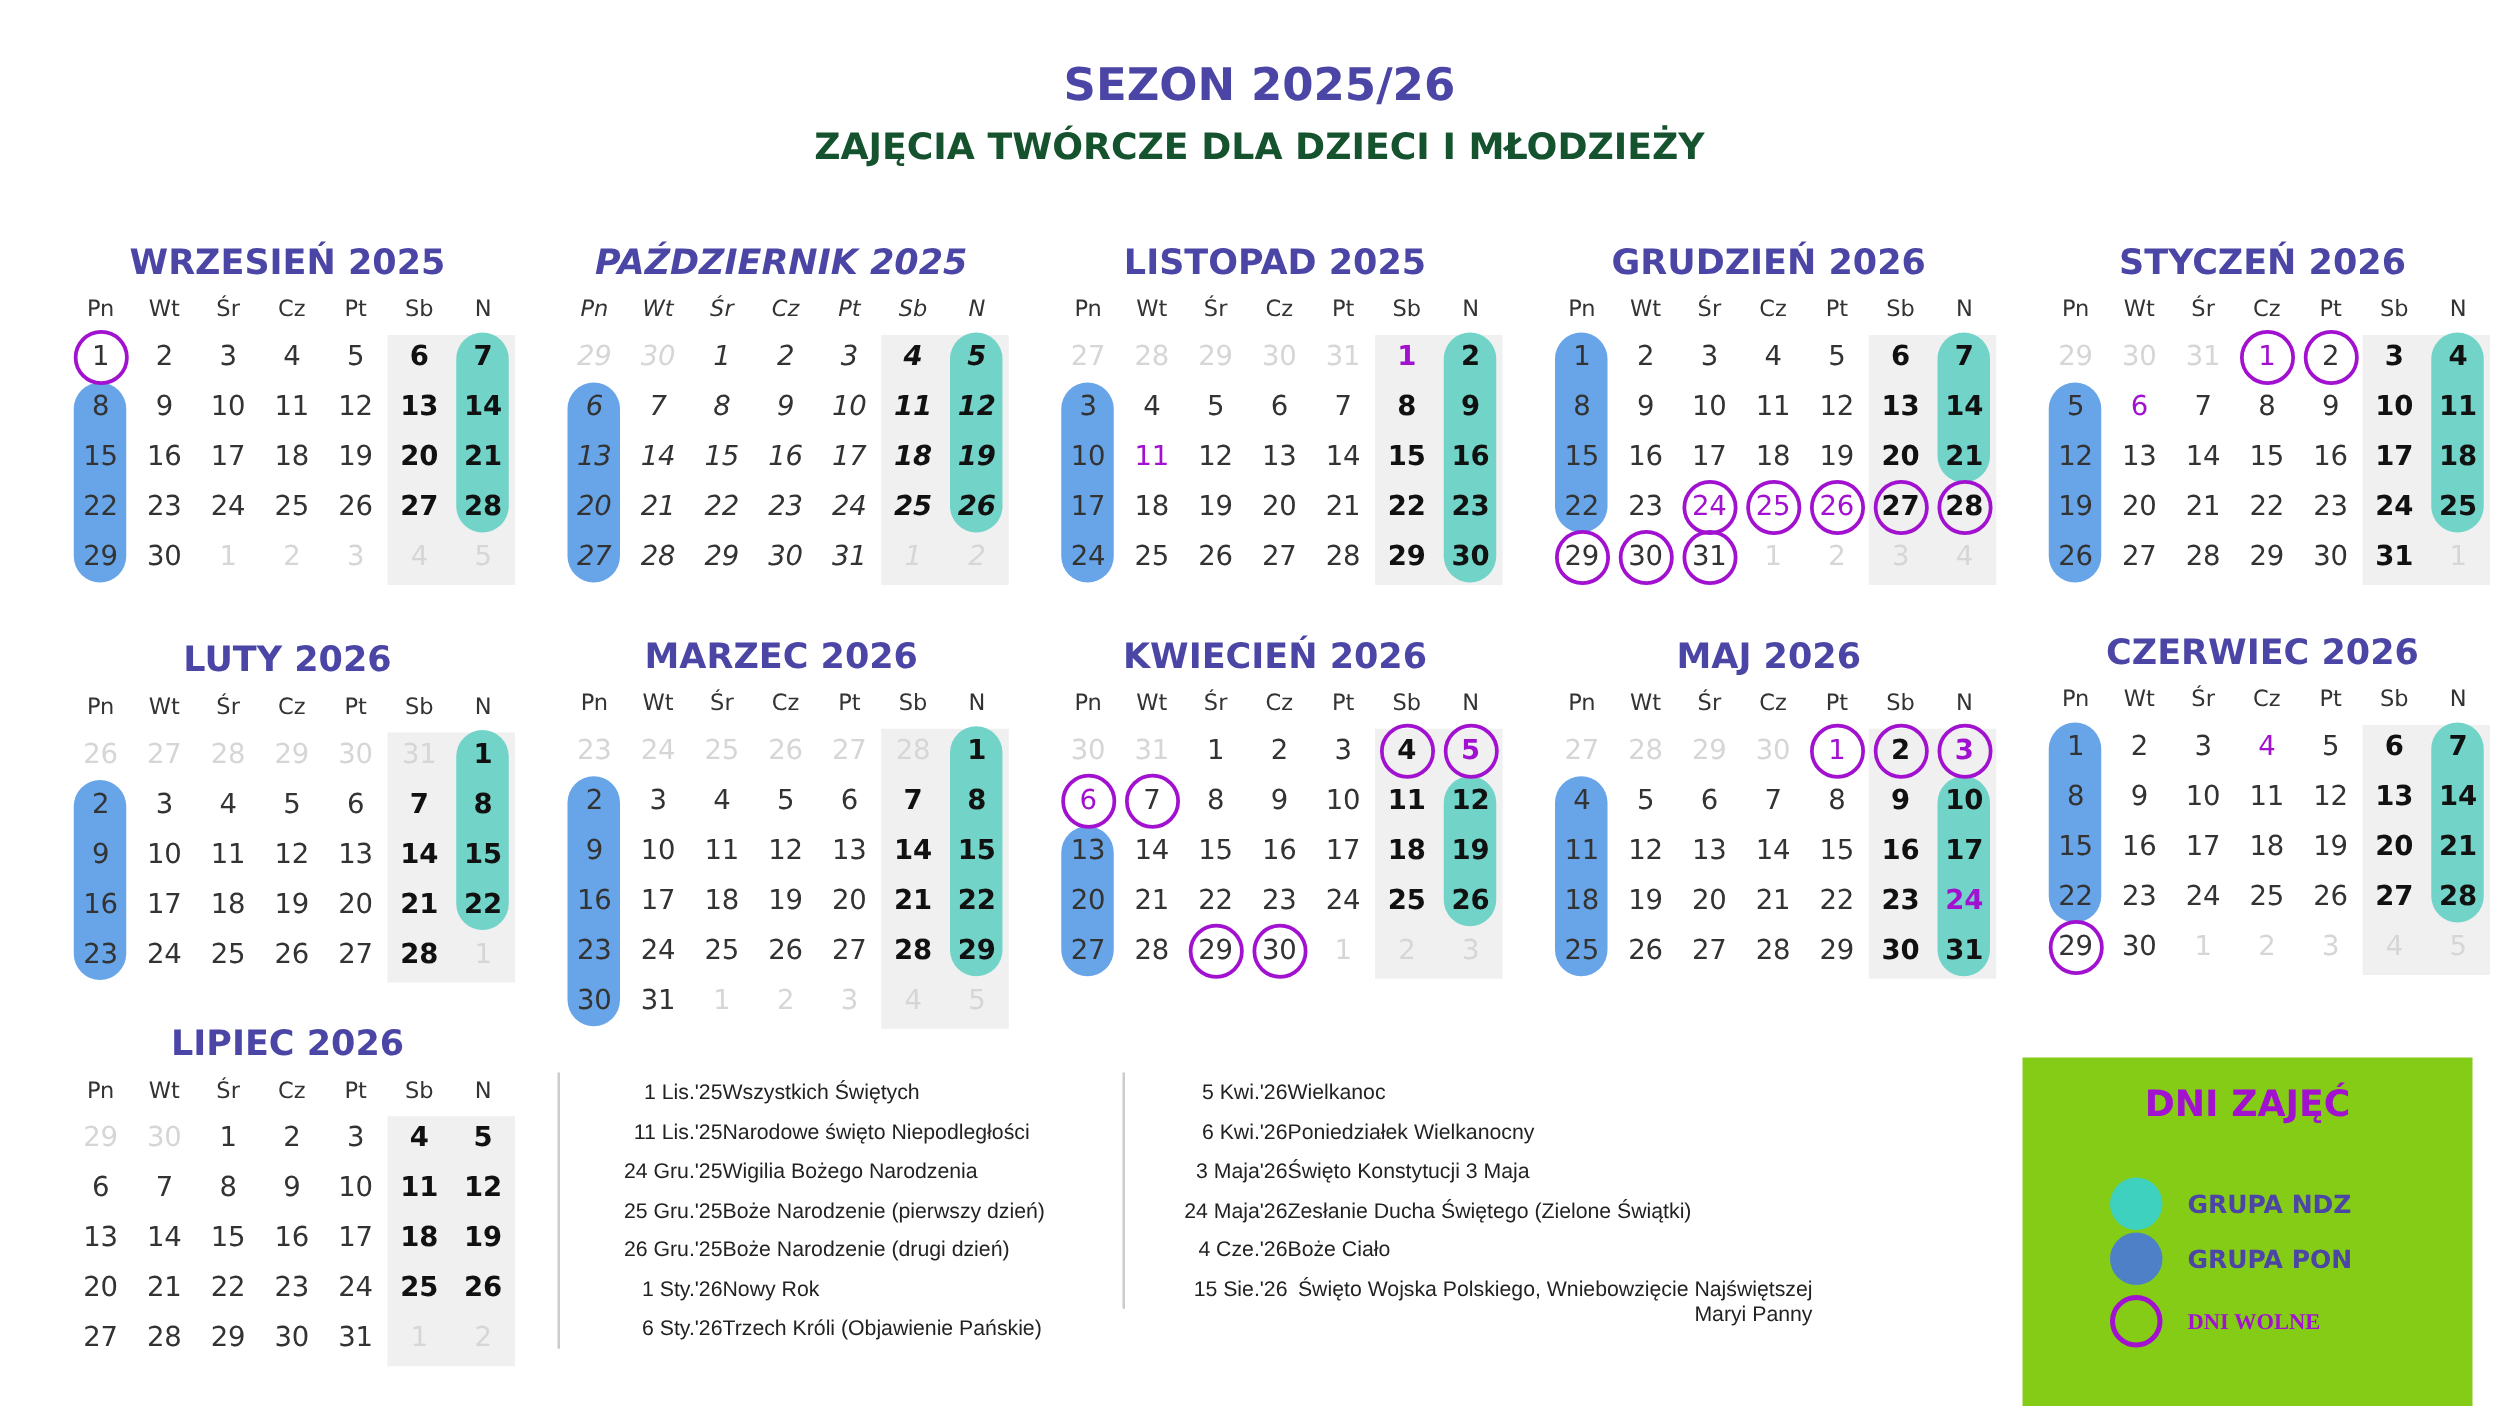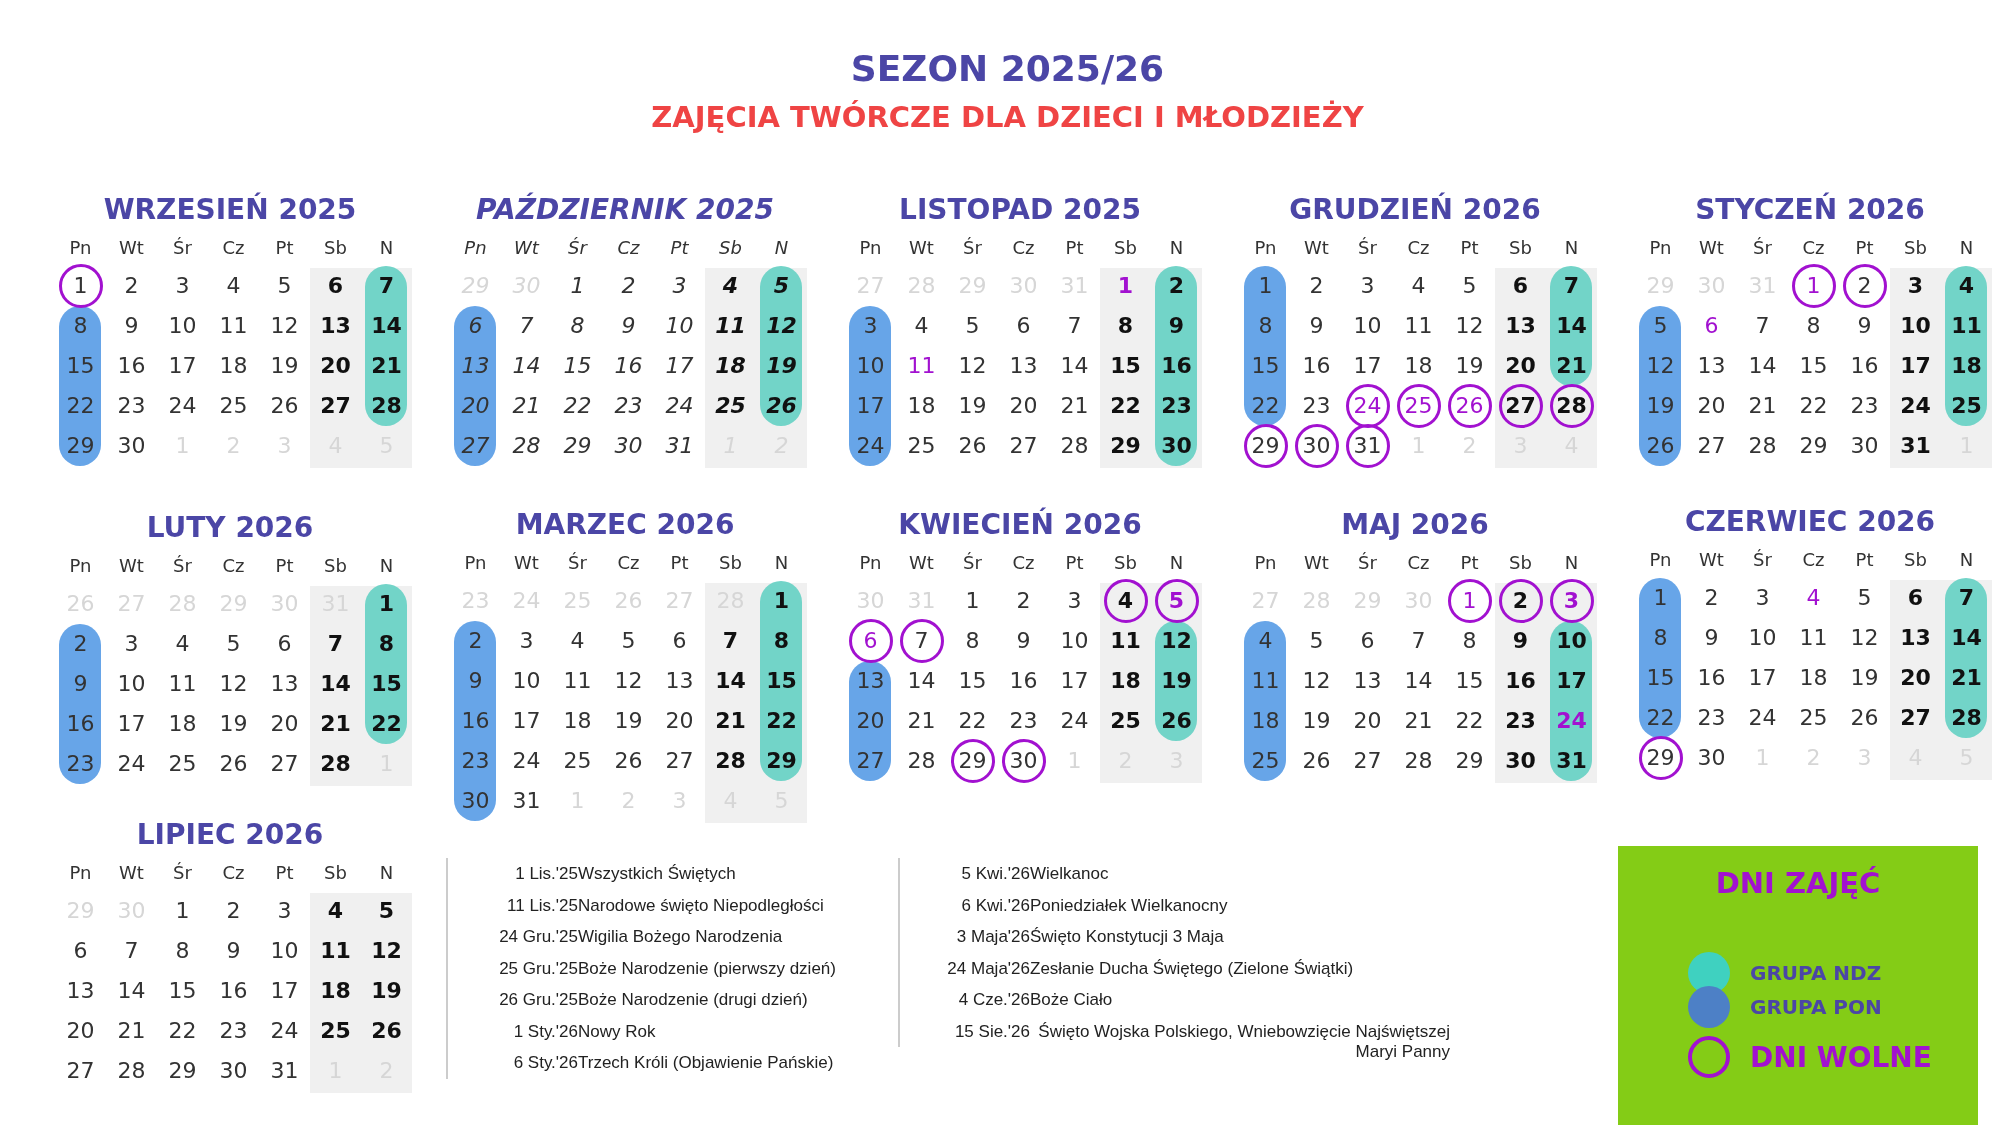--- a/index.html
+++ b/index.html
@@ -1,19 +1,19 @@
 <!DOCTYPE html>
 <html><head>
 <meta charset="utf-8">
 <style>
   html,body{margin:0;padding:0;background:#ffffff;}
   body{width:2015px;height:1125px;position:relative;overflow:hidden;font-family:"DejaVu Sans","Liberation Sans",sans-serif;}
   .title{position:absolute;left:0;width:2015px;text-align:center;font-weight:bold;}
   #main-title{top:48px;font-size:36px;color:#4b46a6;}
-  #sub-title{top:100px;font-size:29px;color:#ef4444;}
+  #sub-title{top:100px;font-size:29px;color:#14532d;}
   .month{position:absolute;width:360px;}
   .month-name{text-align:center;font-weight:bold;font-size:28px;color:#4b46a6;height:40px;line-height:40px;margin-left:10px;}
   .grid{position:relative;display:grid;grid-template-columns:repeat(7,51px);margin-left:10px;}
   .wk{position:absolute;top:38px;left:255px;width:102px;background:#f0f0f0;}
   .hdr{height:36px;line-height:36px;text-align:center;font-size:18px;color:#333;position:relative;z-index:2;}
   .day{height:40px;line-height:40px;text-align:center;font-size:22px;color:#333;position:relative;z-index:2;}
   .day.we{color:#111;font-weight:bold;}
   .day.other{color:#d6d6d6;}
   .day.hol{color:#a211d0;}
   .day.off::after{content:"";position:absolute;left:50%;top:50%;width:38px;height:38px;margin:-22px 0 0 -22px;border:3px solid #a211d0;border-radius:50%;}
@@ -23,21 +23,21 @@
   .notes{position:absolute;top:858px;font-family:"Liberation Sans",sans-serif;font-size:17px;color:#222;border-left:2px solid #ccc;padding-left:12px;text-align:right;}
   .note-row{display:flex;height:31.5px;line-height:31.5px;}
   .note-date{width:118px;flex:none;}
   .note-text{white-space:nowrap;}
   .note-text.wrap{white-space:normal;line-height:20px;padding-top:6px;width:420px;}
   .legend{position:absolute;left:1618px;top:846px;width:360px;height:289px;background:#84cc16;}
   .legend-title{position:absolute;left:0;top:20px;width:360px;text-align:center;font-size:29px;font-weight:bold;color:#a211d0;}
   .legend-item{position:absolute;left:70px;display:flex;align-items:center;}
   .legend-dot{width:42px;height:42px;border-radius:50%;margin-right:20px;flex:none;}
   .legend-label{font-weight:bold;color:#4b46a6;font-size:20px;}
-  .legend-label.big{color:#a211d0;font-size:28px;}
+  .legend-label.big{color:#a211d0;font-size:18px;font-family:Liberation Serif, serif;}
 </style>
 </head>
 <body>
 
 <div class="title" id="main-title">SEZON 2025/26</div>
 <div class="title" id="sub-title">ZAJĘCIA TWÓRCZE DLA DZIECI I MŁODZIEŻY</div>
 
 <div id="months">
     <div class="month" style="left: 45px; top: 190px;">
       <div class="month-name">WRZESIEŃ 2025</div>
@@ -648,21 +648,21 @@
       <span class="note-text">Boże Ciało</span>
     </div>
     <div class="note-row">
       <span class="note-date">15 Sie.'26</span>
       <span class="note-text wrap">Święto Wojska Polskiego, Wniebowzięcie Najświętszej Maryi Panny</span>
     </div>
   </div>
 
 <div class="legend">
   <div class="legend-title">DNI ZAJĘĆ</div>
-  <div class="legend-item" style="top:106px;justify-content:center;">
+  <div class="legend-item" style="top:96px;justify-content:center;">
     <span class="legend-dot" style="background:#3fd1c0;"></span>
     <span class="legend-label">GRUPA NDZ</span>
   </div>
   <div class="legend-item" style="top:140px;">
     <span class="legend-dot" style="background:#4d80c6;"></span>
     <span class="legend-label">GRUPA PON</span>
   </div>
   <div class="legend-item" style="top:190px;">
     <span class="legend-dot" style="border:4px solid #a211d0;width:34px;height:34px;"></span>
     <span class="legend-label big">DNI WOLNE</span>

